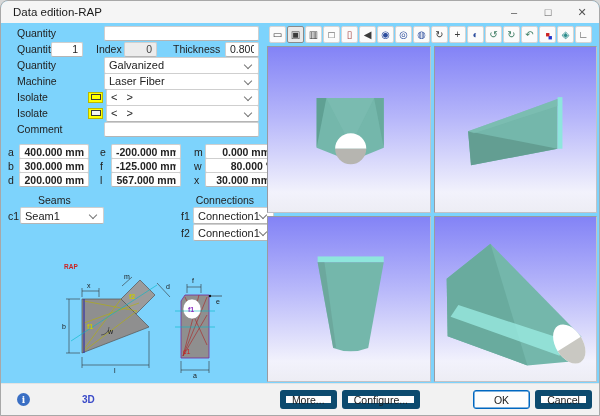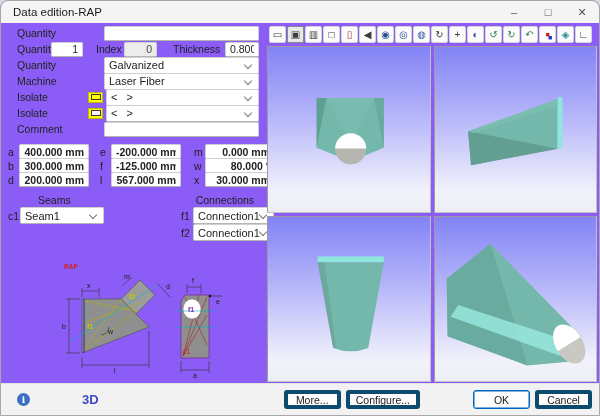--- a/index.html
+++ b/index.html
@@ -1,16 +1,16 @@
 <!DOCTYPE html>
 <html><head>
 <meta charset="utf-8">
 <style>
   html,body{margin:0;padding:0;background:#d8d8d8;font-family:"Liberation Sans","DejaVu Sans",sans-serif;}
-  .dialog{position:relative;width:600px;height:416px;background:#8b5cf6;border:1px solid #a8a8a8;
+  .dialog{position:relative;width:600px;height:416px;background:#7dd3fc;border:1px solid #a8a8a8;
           border-radius:8px 8px 0 0;overflow:hidden;box-sizing:border-box;}
   
   .titlebar{position:absolute;left:0;top:0;right:0;height:22px;background:#f5f5f5;display:flex;align-items:center;}
   .titlebar .title{font-size:11.5px;color:#1a1a1a;padding-left:12px;flex:1;}
   .winbtns{display:flex;height:100%;}
   .winbtn{width:34px;height:100%;display:flex;align-items:center;justify-content:center;
           font-size:11px;color:#555;cursor:default;}
   
   .form{position:absolute;left:0;top:22px;width:264px;bottom:31px;padding:3px 0 0 0;box-sizing:border-box;}
   .frow{display:flex;align-items:center;height:14px;margin:0 6px 2px 16px;}
@@ -59,23 +59,23 @@
   .viewgrid{position:absolute;left:2px;top:23px;right:2px;bottom:2px;display:grid;
             grid-template-columns:1fr 1fr;grid-template-rows:1fr 1fr;gap:3px;}
   .vp{border:1px solid #c2c2c6;border-top-color:#9a9aa0;border-left-color:#9a9aa0;
       background:linear-gradient(#8383f6 0%,#b9b9fa 45%,#f2f2fc 88%,#ededf4 100%);overflow:hidden;}
   .vp svg{display:block;width:100%;height:100%;}
   
   .footer{position:absolute;left:0;right:0;bottom:0;height:31px;background:#f2f2f2;border-top:1px solid #e3e3e3;
           display:flex;align-items:center;}
   .info{width:13px;height:13px;border-radius:50%;background:#3a6fc4;color:#fff;font-size:9px;font-weight:bold;
         display:flex;align-items:center;justify-content:center;margin-left:16px;cursor:pointer;font-family:"DejaVu Serif",serif;}
-  .mode3d{margin-left:52px;font-size:13px;font-weight:bold;color:#3b4bc8;cursor:pointer;}
+  .mode3d{margin-left:52px;font-size:10px;font-weight:bold;color:#3b4bc8;cursor:pointer;}
   .fbtns{flex:1;display:flex;justify-content:flex-end;gap:5px;padding-right:7px;}
-  .btn{min-width:57px;height:19px;border:4px solid #0c4a6e;border-radius:3px;background:#fdfdfd;
+  .btn{min-width:57px;height:19px;border:6px solid #0c4a6e;border-radius:3px;background:#fdfdfd;
        font-size:10.5px;color:#1a1a1a;display:flex;align-items:center;justify-content:center;cursor:pointer;padding:0 6px;box-sizing:border-box;}
   .btn.default{border:1px solid #0067c0;box-shadow:0 0 0 0.5px #0067c0 inset;margin-left:48px;}
   
   .dtxt{font-family:"Liberation Sans",sans-serif;font-size:7px;fill:#1a1a1a;}
   .dtxt-red{fill:#cc2222;} .dtxt-yel{fill:#caca00;font-weight:bold;} .dtxt-pur{fill:#8a2bbf;font-weight:bold;}
 </style>
 </head>
 <body>
 
 <div class="dialog">

